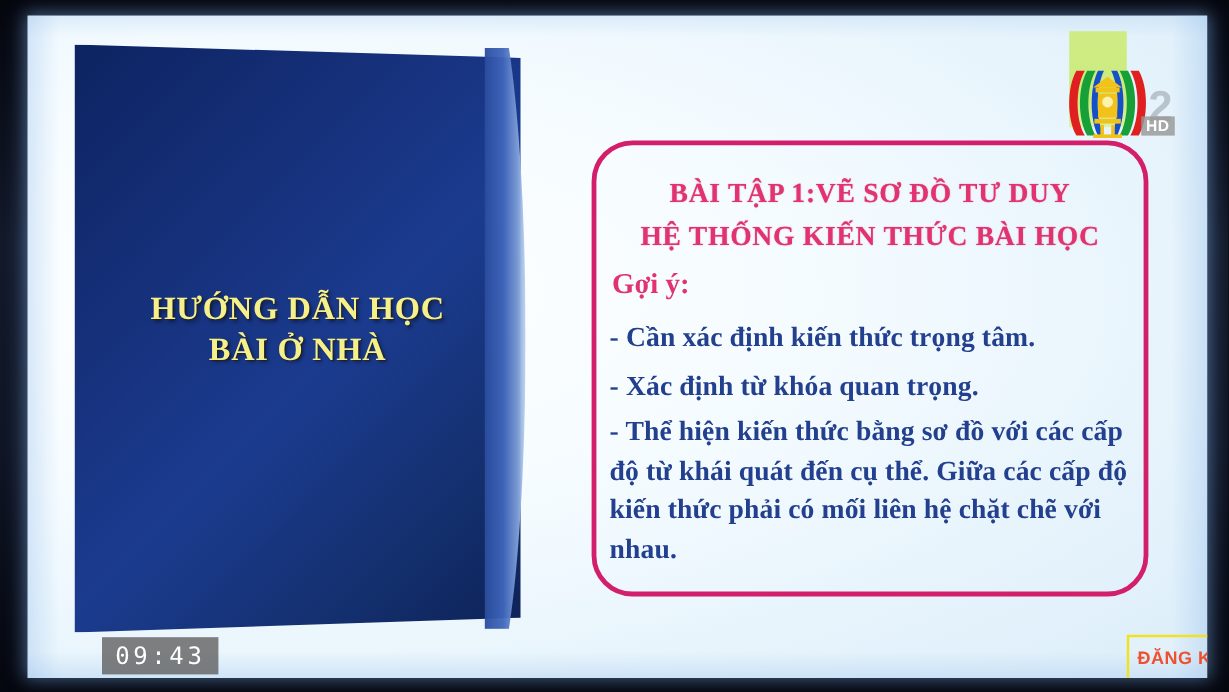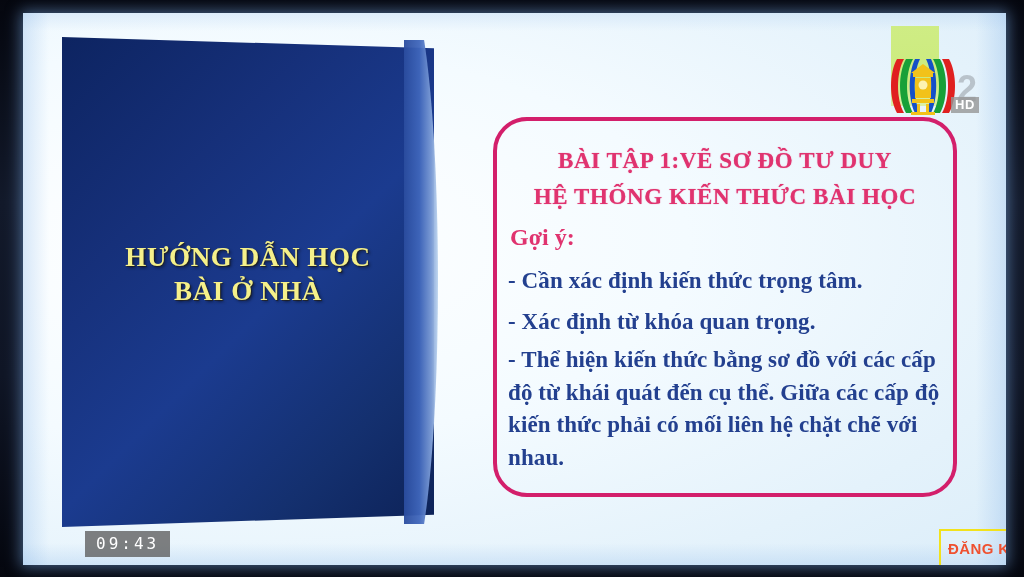--- a/index.html
+++ b/index.html
@@ -155,21 +155,21 @@
 
   
   #timestamp {
     position: absolute;
     left: 62px;
     top: 518px;
     padding: 3px 11px 4px 11px;
     background: rgba(92,92,92,0.78);
     color: #ffffff;
     font-family: "DejaVu Sans Mono", monospace;
-    font-size: 16px;
+    font-size: 20px;
     letter-spacing: 3px;
     z-index: 5;
   }
 
   
   #subscribe-btn {
     position: absolute;
     left: 916px;
     top: 516px;
     width: 90px;

